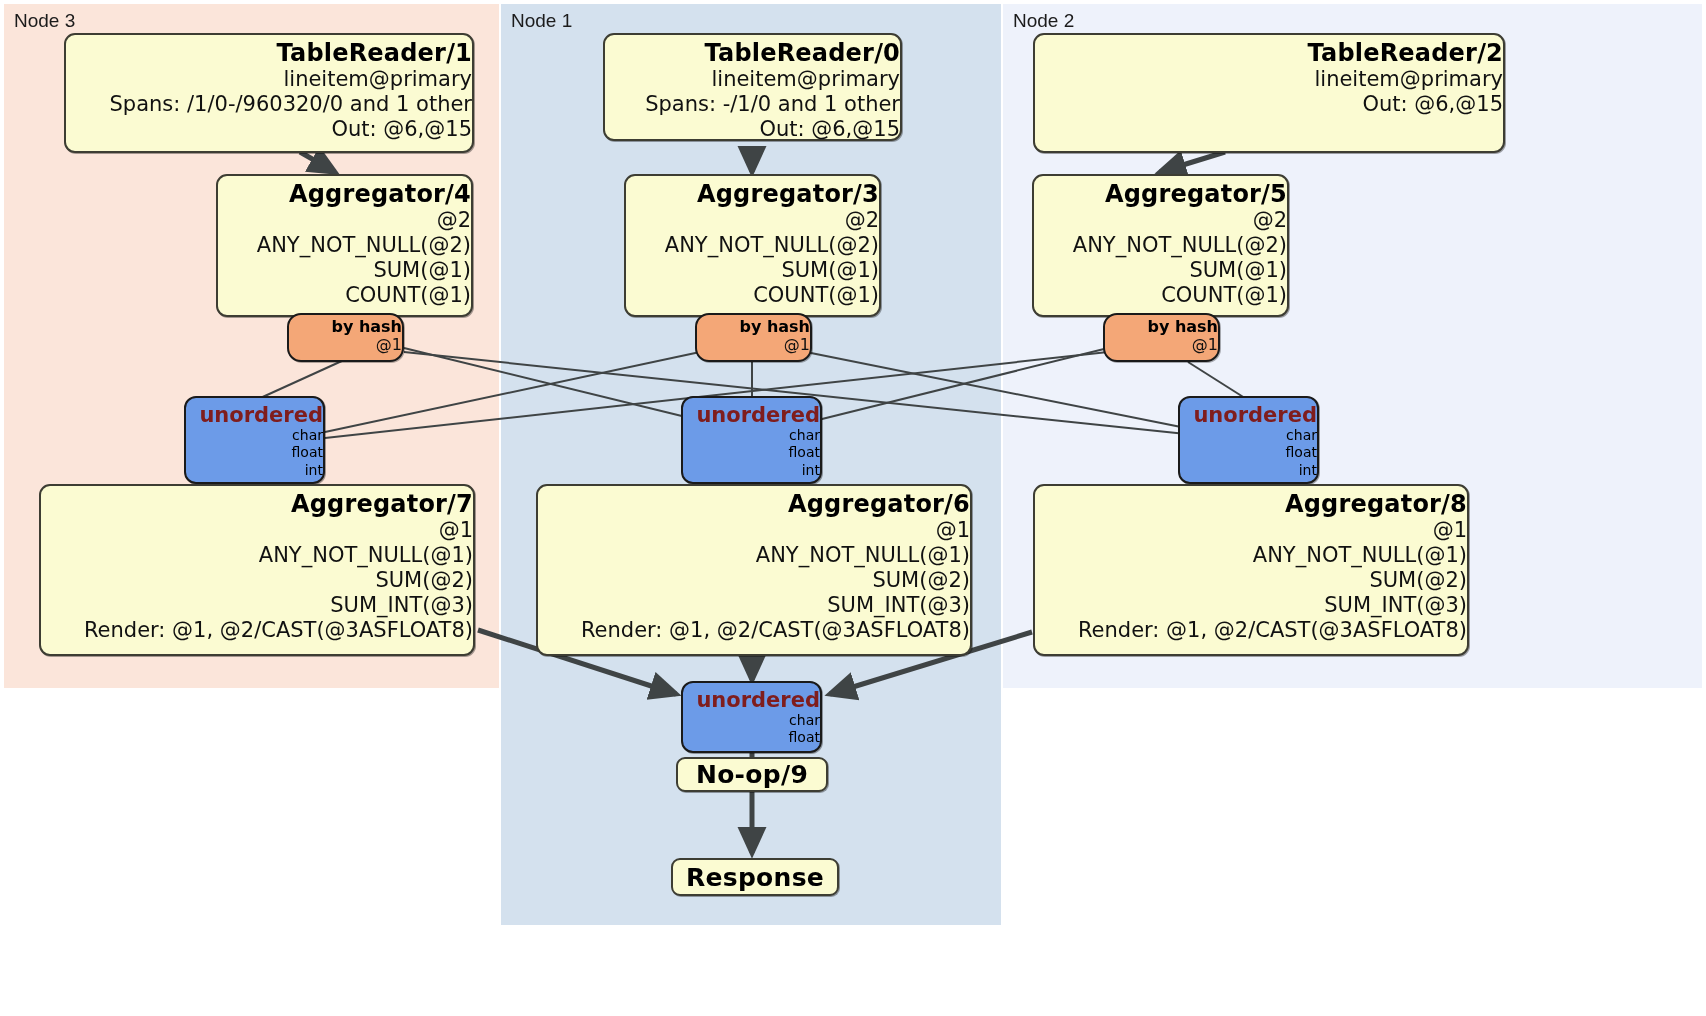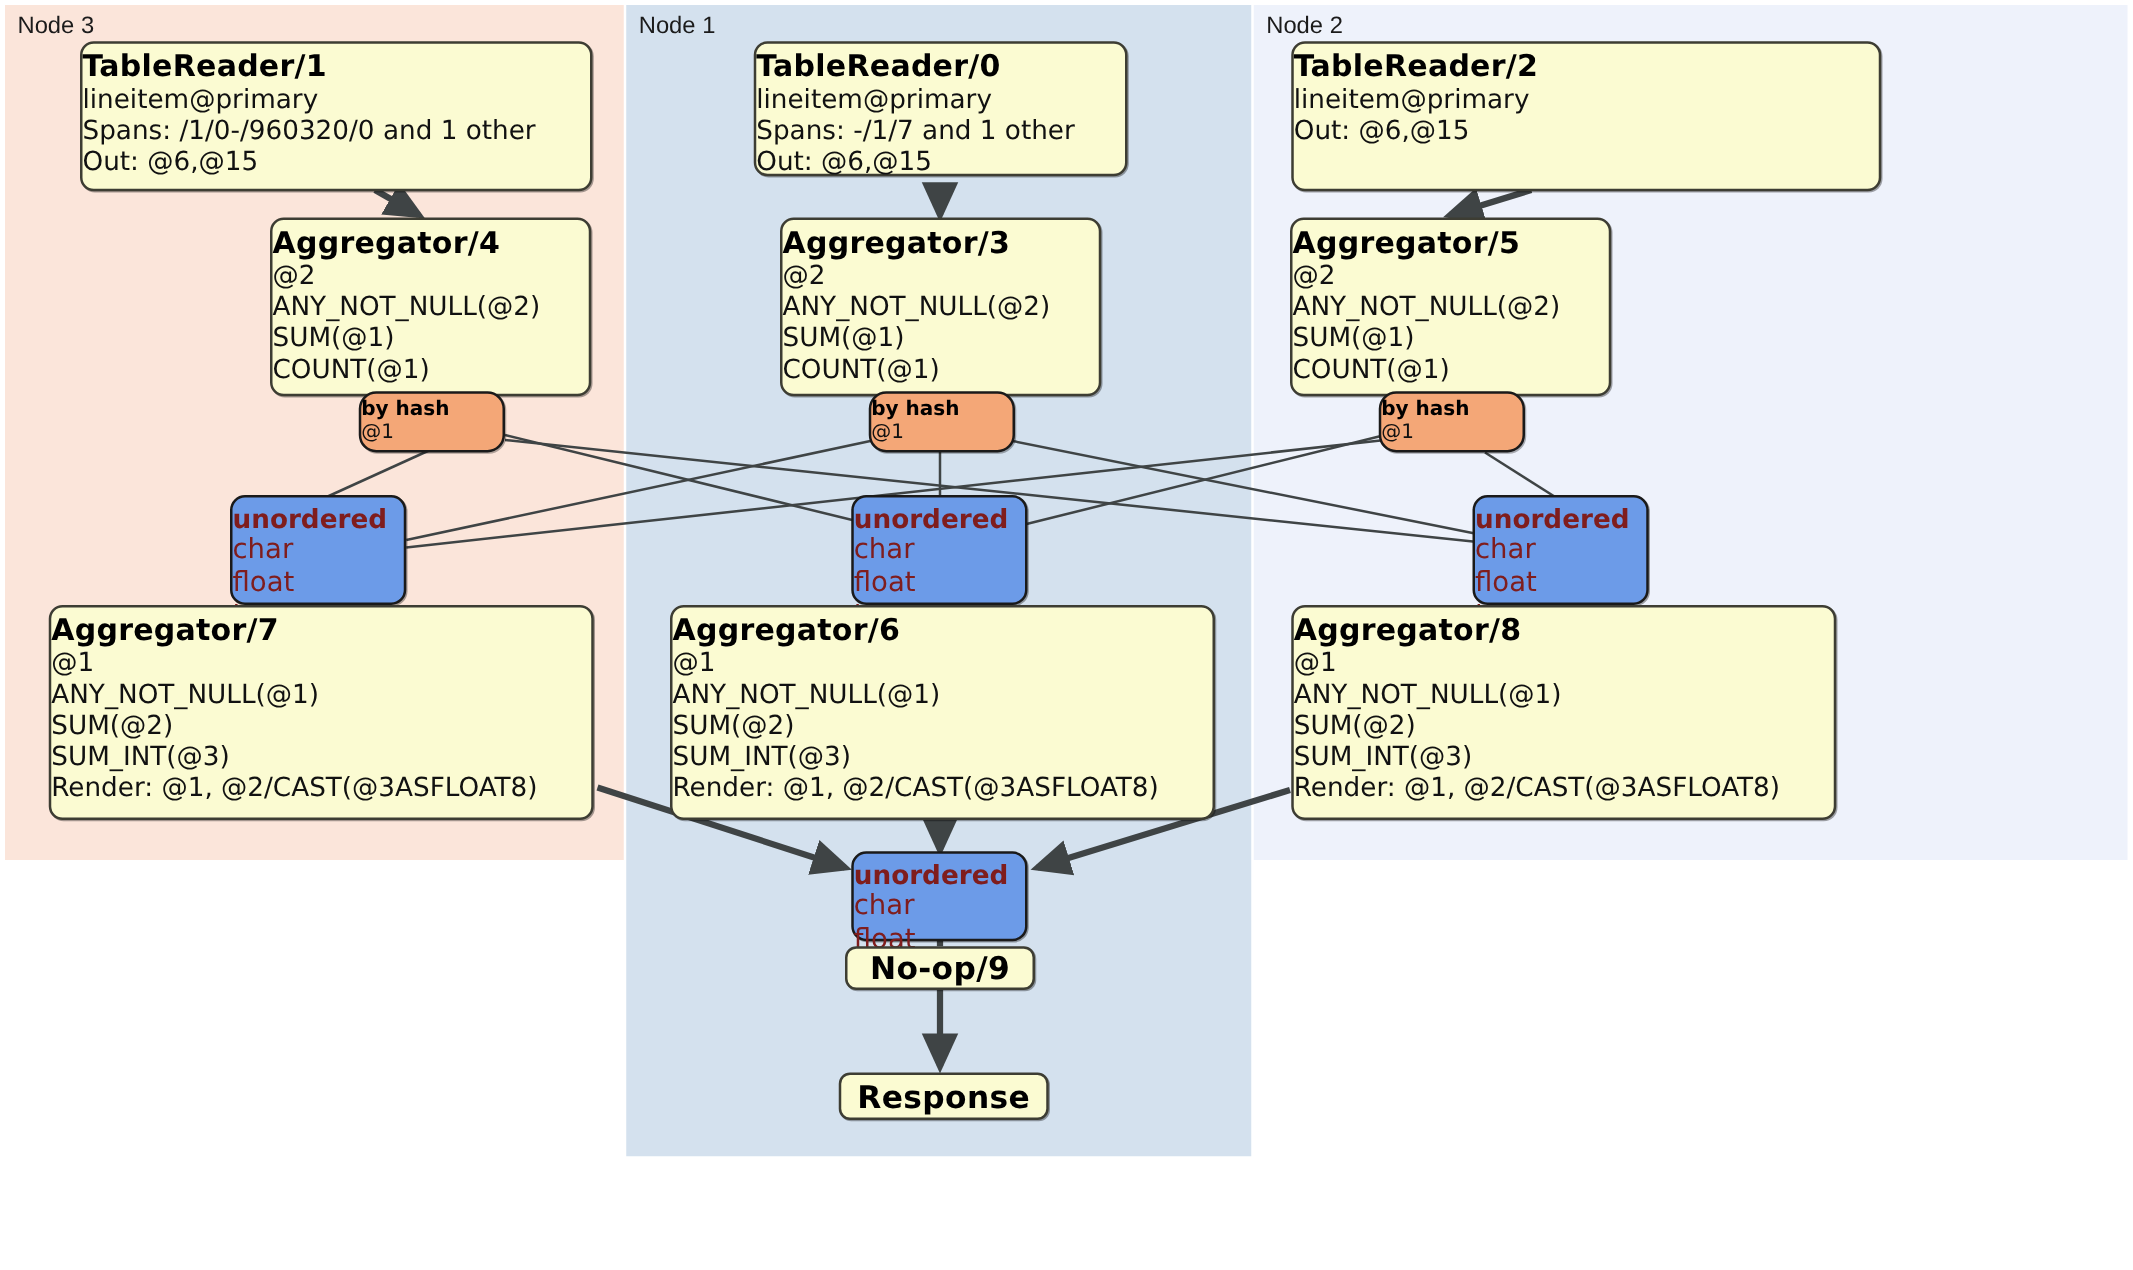--- a/index.html
+++ b/index.html
@@ -9,31 +9,31 @@
   
   .panel{position:absolute;box-sizing:border-box;}
   .panel-label{position:absolute;left:10px;top:6px;font-size:19px;color:#1b1b1b;
                font-family:"Liberation Sans","DejaVu Sans",sans-serif;white-space:nowrap;}
 
   
   #edges{position:absolute;left:0;top:0;width:1706px;height:1016px;}
 
   
   .node{position:absolute;box-sizing:border-box;display:flex;flex-direction:column;
-        align-items:flex-start;justify-content:flex-start;text-align:center;}
+        align-items:flex-end;justify-content:flex-start;text-align:center;}
 
   .proc{background:#fbfbd2;border:2px solid #3d3d33;border-radius:11px;
         box-shadow:1px 1px 0 rgba(0,0,0,.35);padding-top:5px;}
   .proc .ttl{font-weight:bold;font-size:24px;color:#000;line-height:1.13;letter-spacing:.2px;}
   .proc .ln{font-size:21px;color:#111;line-height:1.19;white-space:nowrap;}
 
   .recv{background:#6c9be8;border:2px solid #1a1a1a;border-radius:12px;
         box-shadow:1px 1px 0 rgba(0,0,0,.35);padding-top:5px;}
   .recv .ttl{font-weight:bold;font-size:21px;color:#7f1d1d;line-height:1.16;}
-  .recv .ln{font-size:22px;color:#7f1d1d;line-height:1.22;}
+  .recv .ln{font-size:14px;color:#000000;line-height:1.22;}
 
   .router{background:#f4a777;border:2px solid #1a1a1a;border-radius:14px;
           box-shadow:1px 1px 0 rgba(0,0,0,.3);padding-top:3px;z-index:4;}
   .router .ttl{font-weight:bold;font-size:16px;color:#000;line-height:1.1;}
   .router .ln{font-size:16px;color:#111;line-height:1.15;}
 
   .pill{background:#fbfbd2;border:2px solid #3d3d33;border-radius:9px;
         box-shadow:1px 1px 0 rgba(0,0,0,.35);display:flex;align-items:center;
         justify-content:center;z-index:5;}
   .pill .ttl{font-weight:bold;font-size:25px;color:#000;letter-spacing:.3px;}
@@ -96,21 +96,21 @@
   <div class="node proc" style="left:64px;top:33px;width:410px;height:120px;">
     <div class="ttl">TableReader/1</div>
     <div class="ln">lineitem@primary</div>
     <div class="ln">Spans: /1/0-/960320/0 and 1 other</div>
     <div class="ln">Out: @6,@15</div>
   </div>
 
   <div class="node proc" style="left:603px;top:33px;width:299px;height:108px;">
     <div class="ttl">TableReader/0</div>
     <div class="ln">lineitem@primary</div>
-    <div class="ln">Spans: -/1/7 and 1 other</div>
+    <div class="ln">Spans: -/1/0 and 1 other</div>
     <div class="ln">Out: @6,@15</div>
   </div>
 
   <div class="node proc" style="left:1033px;top:33px;width:472px;height:120px;">
     <div class="ttl">TableReader/2</div>
     <div class="ln">lineitem@primary</div>
     <div class="ln">Out: @6,@15</div>
   </div>
 
   <div class="node proc" style="left:216px;top:174px;width:257px;height:143px;">

